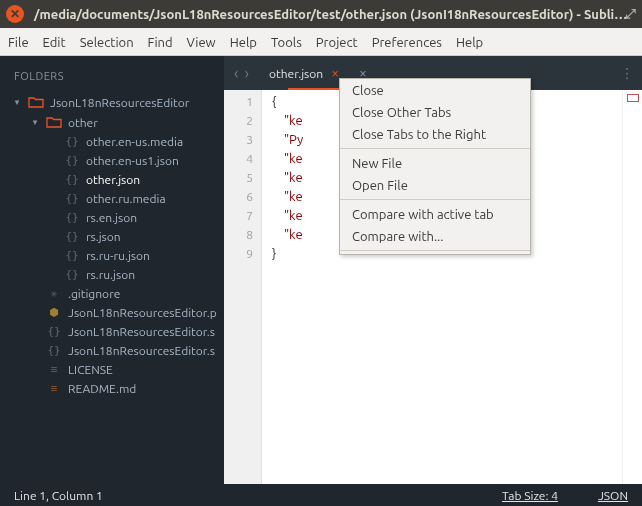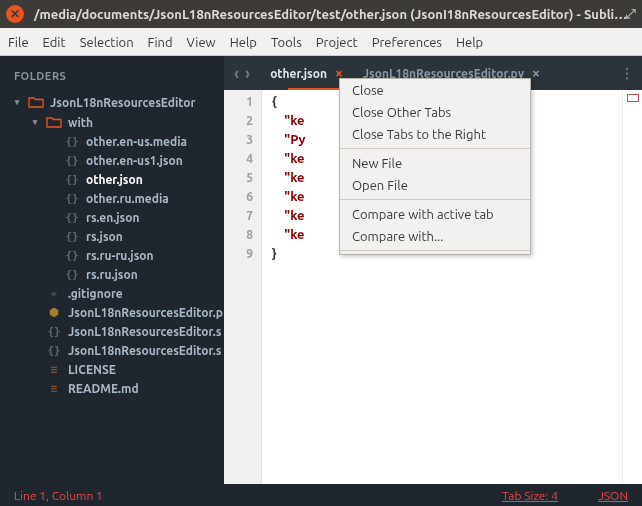--- a/index.html
+++ b/index.html
@@ -5,21 +5,21 @@
 * { margin: 0; padding: 0; box-sizing: border-box; font-family: Ubuntu, Arial, sans-serif; }
 body { background: #1a1f24; width: 642px; height: 506px; overflow: hidden; position: relative; }
 
 .titlebar { height: 28px; background: #3c3b37; display: flex; align-items: center; padding: 0 6px; font-size: 13px; color: #dfdbd2; font-weight: bold; }
 .titlebar .close { width: 18px; height: 18px; border-radius: 50%; background: #e95420; display: flex; align-items: center; justify-content: center; color: #3c3b37; font-size: 12px; margin-right: 10px; }
 .titlebar .max { position: absolute; right: 6px; color: #aaa; font-size: 13px; }
 
 .menubar { height: 28px; background: #f2f1f0; display: flex; align-items: center; padding: 12px 8px; gap: 14px; font-size: 13px; color: #3c3b37; border-bottom: 1px solid #ccc; }
 .menubar span { cursor: pointer; }
 
-.main { display: flex; height: calc(506px - 28px - 28px - 22px); font-weight: bold; }
+.main { display: flex; height: calc(506px - 28px - 28px - 22px); }
 
 .sidebar { width: 224px; background: #1f262d; color: #a9b7c6; font-size: 12px; padding-top: 10px; overflow: hidden; }
 .sidebar-header { padding: 4px 14px 10px; color: #86939e; font-size: 11px; letter-spacing: 0.5px; }
 .tree-item { display: flex; align-items: center; padding: 3px 0; gap: 6px; cursor: pointer; }
 .tree-item.lvl0 { padding-left: 12px; }
 .tree-item.lvl1 { padding-left: 30px; }
 .tree-item.lvl2 { padding-left: 48px; white-space: nowrap; }
 .tree-item.active { color: #fff; }
 .chev { width: 10px; text-align: center; color: #86939e; font-size: 9px; }
 .folder-icon { width: 16px; height: 14px; display: inline-flex; }
@@ -38,21 +38,21 @@
 .tab-close { font-size: 14px; }
 .tab-more { position: absolute; right: 10px; color: #6a7886; font-size: 14px; letter-spacing: -2px; }
 
 .code-area { flex: 1; display: flex; background: #fff; font-family: 'DejaVu Sans Mono', Consolas, monospace; font-size: 13px; position: relative; }
 .gutter { width: 38px; background: #f0f0f0; color: #a0a0a0; text-align: right; padding: 2px 8px 0 0; font-size: 12px; line-height: 19px; border-right: 1px solid #e0e0e0; }
 .code { padding: 2px 0 0 10px; line-height: 19px; white-space: pre; color: #333; }
 .str { color: #8b0000; }
 .minimap { position: absolute; right: 0; top: 0; width: 20px; height: 100%; border-left: 1px solid #eee; }
 .minimap-top { width: 12px; height: 8px; border: 1px solid #c0505a; margin: 4px auto 0; }
 
-.statusbar { height: 22px; background: #1f262d; color: #ef4444; font-size: 12px; display: flex; align-items: center; padding: 0 14px; justify-content: space-between; }
+.statusbar { height: 22px; background: #1f262d; color: #e5e5e5; font-size: 12px; display: flex; align-items: center; padding: 0 14px; justify-content: space-between; }
 .statusbar .right { display: flex; gap: 40px; text-decoration: underline; }
 
 .ctxmenu { position: absolute; left: 339px; top: 78px; width: 192px; background: #f2f1f0; border: 1px solid #b8b5ae; font-size: 13px; color: #3c3b37; box-shadow: 2px 2px 4px rgba(0,0,0,0.2); }
 .ctxmenu .item { padding: 4px 12px; cursor: pointer; }
 .ctxmenu .sep { height: 1px; background: #d0ccc4; margin: 3px 0; }
 .ctxmenu .item.sel { background: linear-gradient(#6fa8e6, #4b86d8); color: #fff; border-top: 1px solid #8fbef0; border-bottom: 1px solid #3a6cb8; }
 </style>
 </head>
 <body>
 
@@ -87,21 +87,21 @@
         </span>
       <span>JsonL18nResourcesEditor</span>
     </div>
     <div class="tree-item lvl1">
       <span class="chev">▾</span>
       <span class="folder-icon">
           <svg viewBox="0 0 16 14">
             <path fill="none" stroke="#e95420" stroke-width="1.3" d="M1 3 h5 l1.5 1.5 H15 V12 H1 Z"></path>
           </svg>
         </span>
-      <span>with</span>
+      <span>other</span>
     </div>
     <div id="test-files">
         <div class="tree-item lvl2">
           <span class="chev"></span>
           <span class="file-ico ">{}</span>
           <span>other.en-us.media</span>
         </div>
         <div class="tree-item lvl2">
           <span class="chev"></span>
           <span class="file-ico ">{}</span>
@@ -176,21 +176,20 @@
     <div class="tabbar">
       <div class="nav-arrows">
         <span>‹</span>
         <span>›</span>
       </div>
       <div class="tab active">
         <span>other.json</span>
         <span class="tab-close">×</span>
       </div>
       <div class="tab">
-        <span>JsonL18nResourcesEditor.py</span>
         <span class="tab-close">×</span>
       </div>
       <div class="tab-underline"></div>
       <div class="tab-more">⋮</div>
     </div>
     <div class="code-area">
       <div class="gutter" id="gutter">
           <div>1</div>
           <div>2</div>
           <div>3</div>

